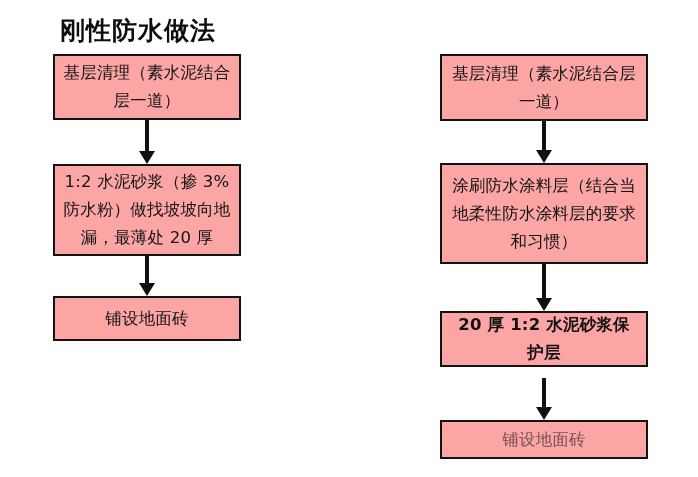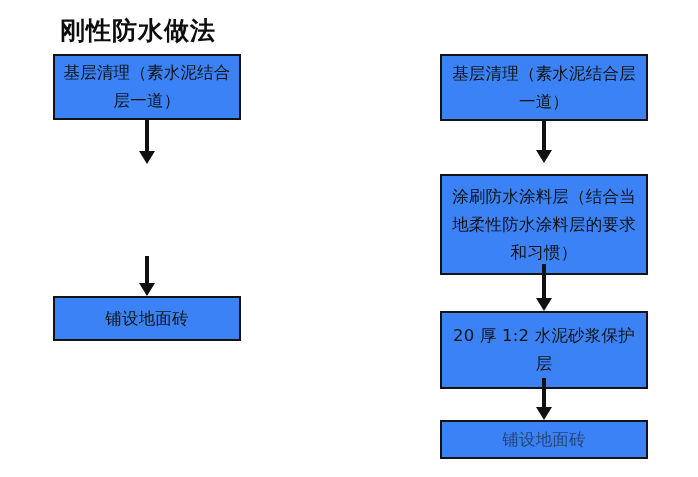--- a/index.html
+++ b/index.html
@@ -37,21 +37,21 @@
     white-space: nowrap;
   }
   #title-left  { left: 44px;  top: 16px;  width: 188px; }
   #title-right { left: 440px; top: 16px;  width: 208px; }
 
   
   .flow-box {
     position: absolute;
     box-sizing: border-box;
     border: 2px solid #131313;
-    background: #3b82f6;
+    background: #fca5a5;
     display: flex;
     align-items: center;
     justify-content: center;
     padding: 2px 8px;
   }
   .flow-box .box-text {
     font-size: 16.5px;
     line-height: 28px;
     text-align: center;
     color: #121212;
@@ -59,22 +59,22 @@
     word-break: break-all;
   }
 
   
   #box-l1 { left: 53px;  top: 54px;  width: 188px; height: 66px; }
   #box-l2 { left: 53px;  top: 164px; width: 188px; height: 92px; }
   #box-l3 { left: 53px;  top: 296px; width: 188px; height: 45px; }
 
   
   #box-r1 { left: 440px; top: 54px;  width: 208px; height: 67px; }
-  #box-r2 { left: 440px; top: 174px; width: 208px; height: 101px; }
-  #box-r3 { left: 440px; top: 311px; width: 208px; height: 78px; }
+  #box-r2 { left: 440px; top: 163px; width: 208px; height: 101px; }
+  #box-r3 { left: 440px; top: 311px; width: 208px; height: 56px; font-weight: bold; }
   #box-r4 { left: 440px; top: 420px; width: 208px; height: 39px; }
 
   
   #box-r4 .box-text {
     color: #1b1b1b;
     opacity: 0.62;
     filter: blur(0.22px);
   }
 
   
@@ -123,20 +123,23 @@
 
   <div class="flow-box" id="box-l1">
     <span class="box-text">基层清理（素水泥结合层一道）</span>
   </div>
 
   <div class="arrow" id="arrow-l1">
     <div class="shaft"></div>
     <div class="head"></div>
   </div>
 
+  <div class="flow-box" id="box-l2">
+    <span class="box-text">1:2 水泥砂浆（掺 3% 防水粉）做找坡坡向地漏，最薄处 20 厚</span>
+  </div>
 
   <div class="arrow" id="arrow-l2">
     <div class="shaft"></div>
     <div class="head"></div>
   </div>
 
   <div class="flow-box" id="box-l3">
     <span class="box-text">铺设地面砖</span>
   </div>
 

